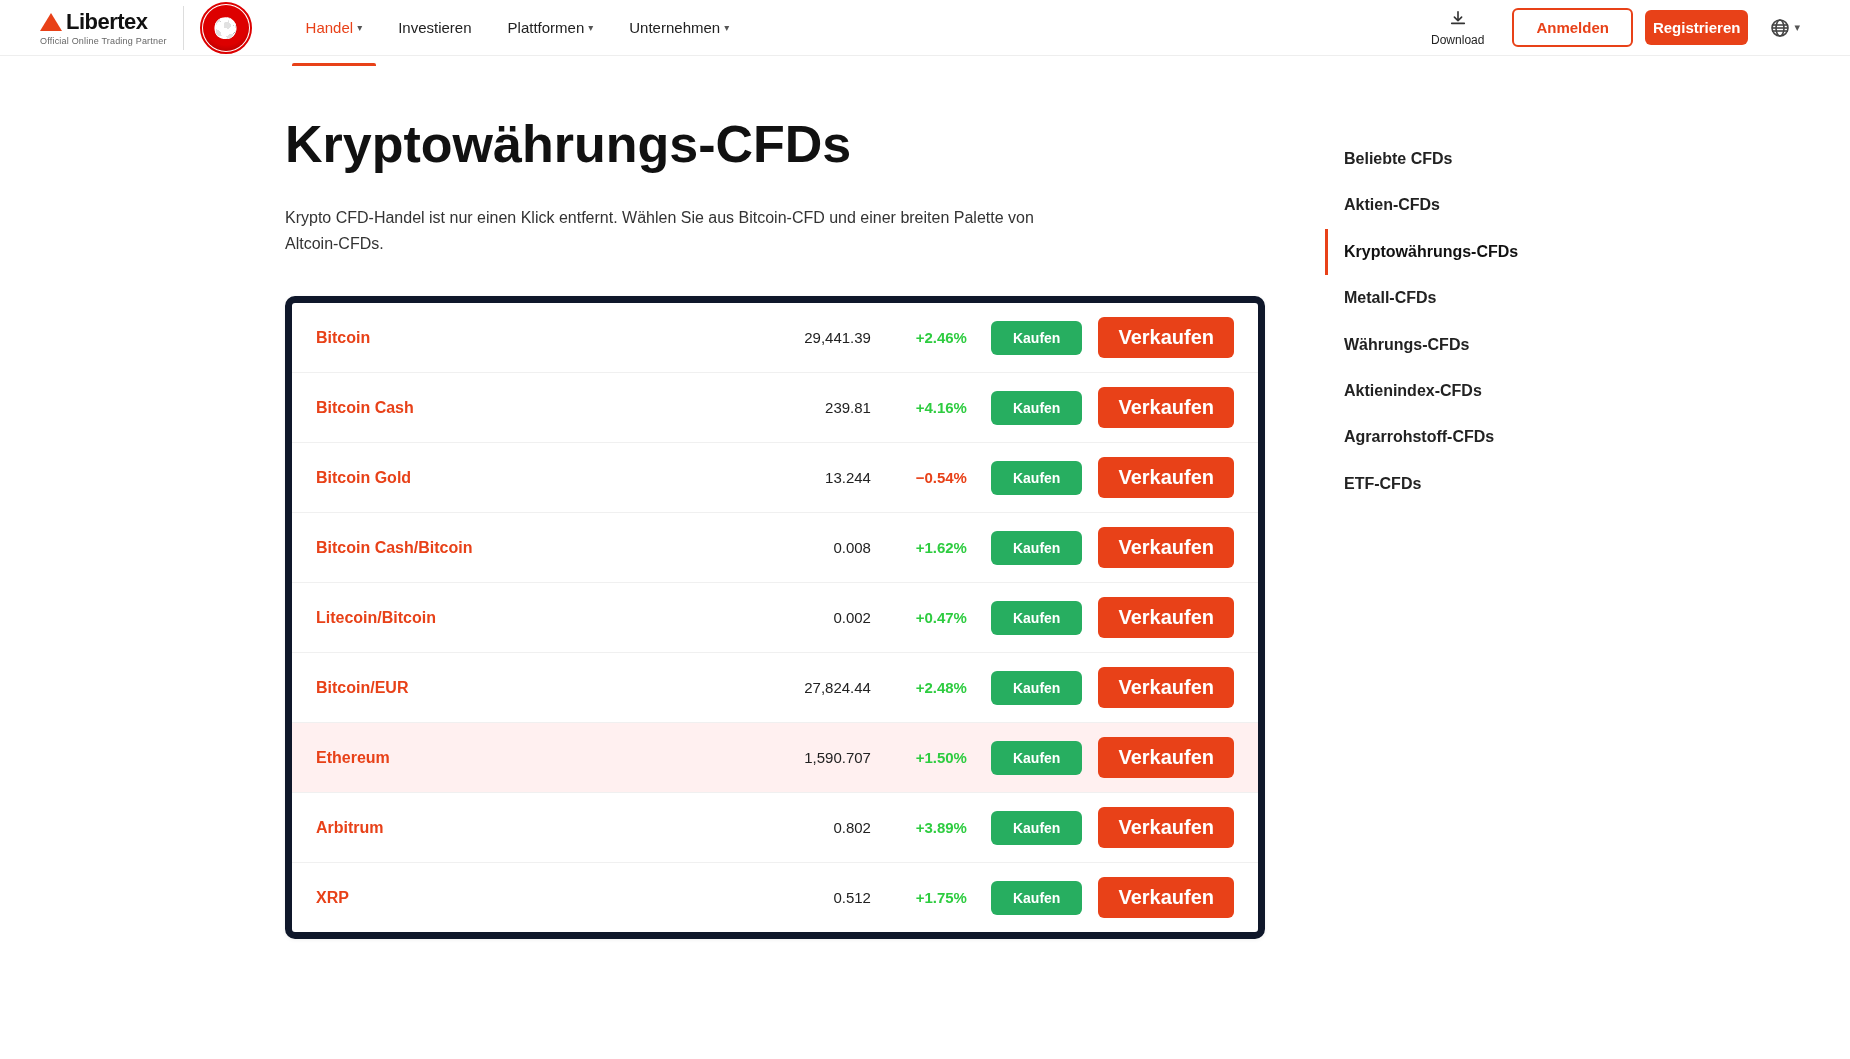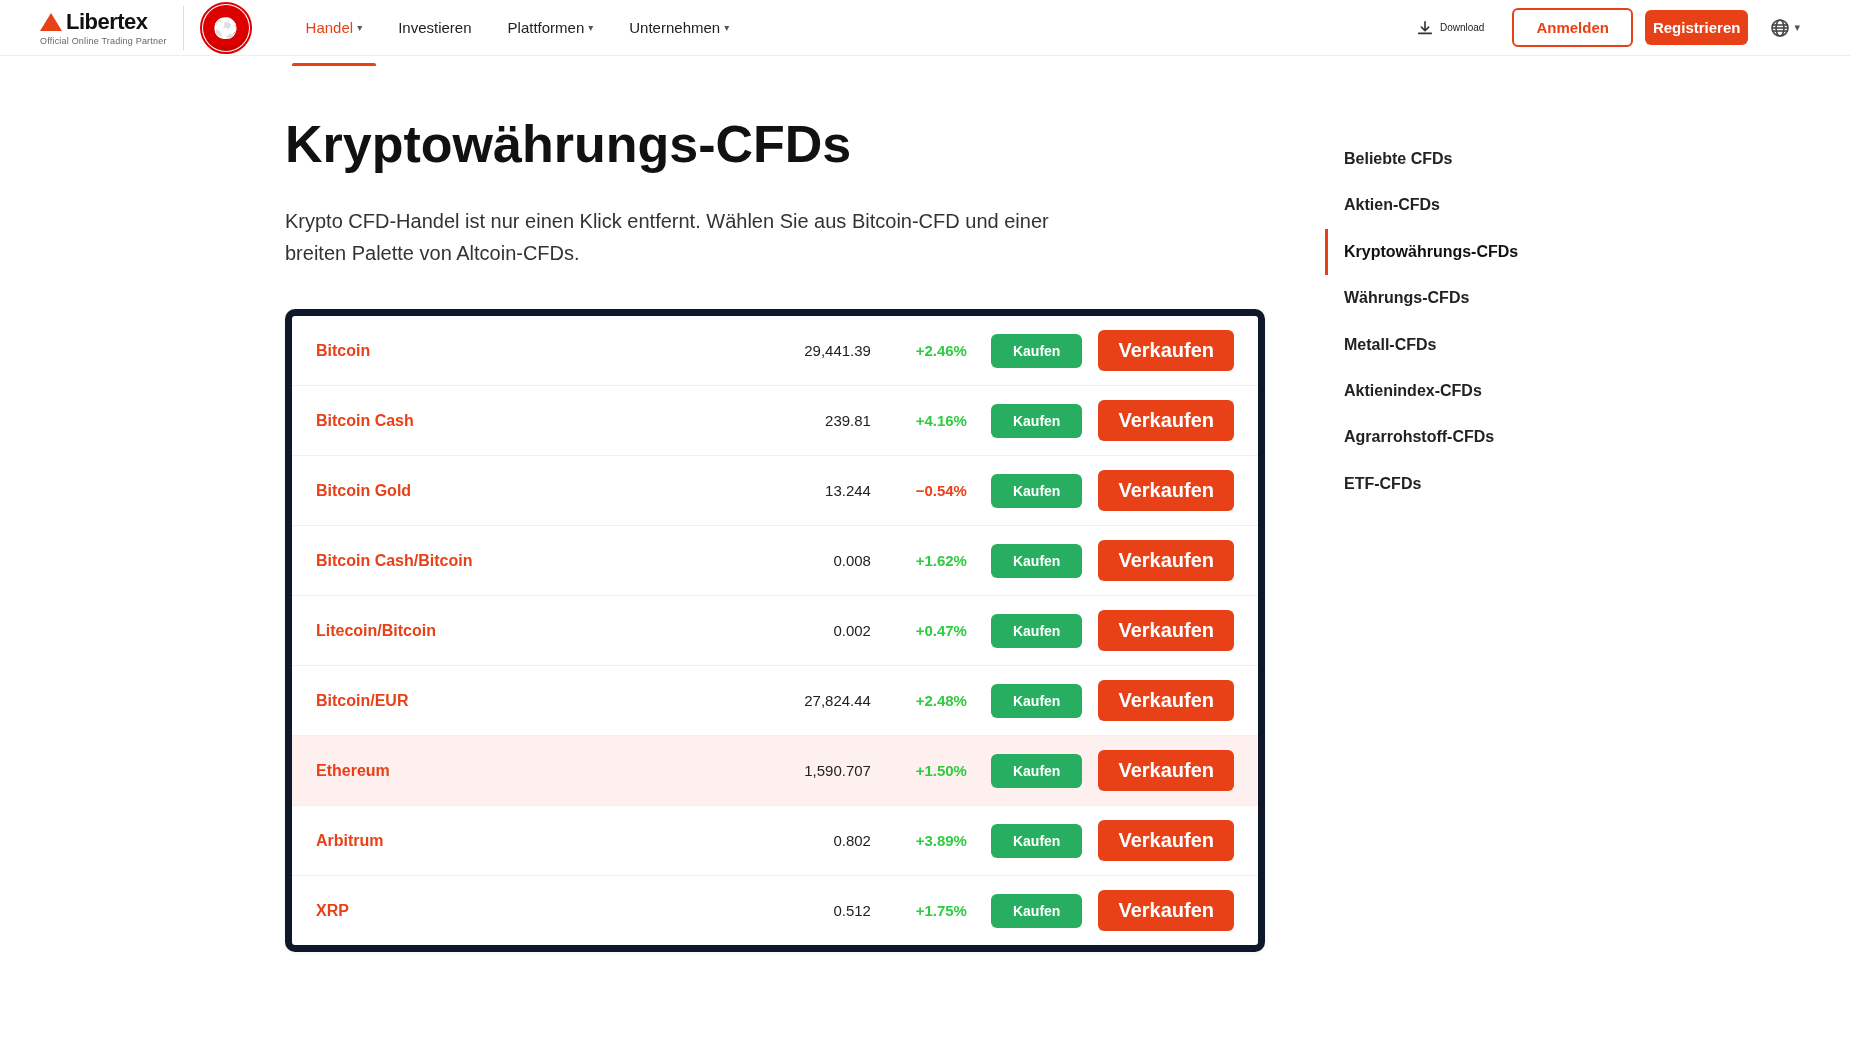--- a/index.html
+++ b/index.html
@@ -127,26 +127,27 @@
     .header-right {
       display: flex;
       align-items: center;
       gap: 12px;
     }
     .download-btn {
       display: flex;
       align-items: center;
       gap: 6px;
       padding: 8px 16px;
-      font-size: 10px;
+      font-size: 12px;
       font-weight: 500;
       color: #222;
       cursor: pointer;
       border: none;
       background: none;
+      flex-direction: column;
     }
     .download-icon {
       width: 18px;
       height: 18px;
       display: inline-block;
     }
     .anmelden-btn {
       padding: 9px 22px;
       font-size: 15px;
       font-weight: 600;
@@ -192,21 +193,21 @@
       min-width: 0;
     }
     .page-title {
       font-size: 52px;
       font-weight: 800;
       color: #111;
       line-height: 1.1;
       margin-bottom: 32px;
     }
     .page-desc {
-      font-size: 20px;
+      font-size: 16px;
       color: #333;
       line-height: 1.6;
       max-width: 780px;
       margin-bottom: 40px;
     }
 
     
     .crypto-table {
       border: 7px solid #0f172a;
       border-radius: 10px;
@@ -418,19 +419,19 @@
     <button class="btn-verkaufen">Verkaufen</button>
   </div>
       </div>
   </div>
 
   <aside class="sidebar" id="sidebar">
 
   <div class="sidebar-item">Beliebte CFDs</div>
       <div class="sidebar-item">Aktien-CFDs</div>
       <div class="sidebar-item active">Kryptowährungs-CFDs</div>
+      <div class="sidebar-item">Metall-CFDs</div>
       <div class="sidebar-item">Währungs-CFDs</div>
-      <div class="sidebar-item">Metall-CFDs</div>
       <div class="sidebar-item">Aktienindex-CFDs</div>
       <div class="sidebar-item">Agrarrohstoff-CFDs</div>
       <div class="sidebar-item">ETF-CFDs</div>
     </aside>
 </div>
 
 </body></html>

